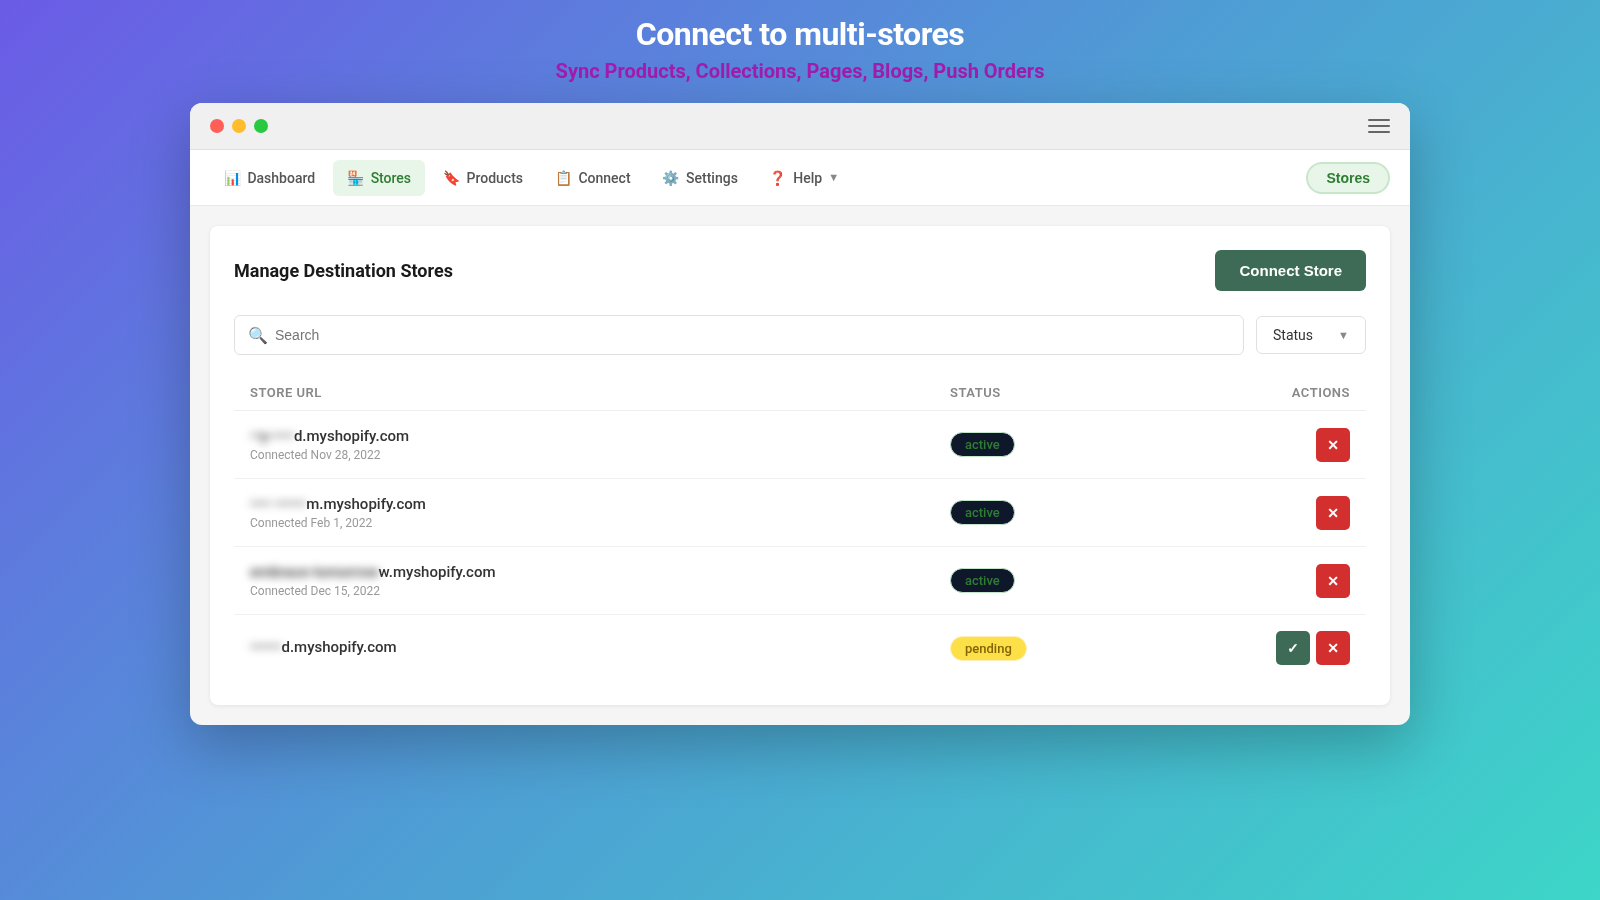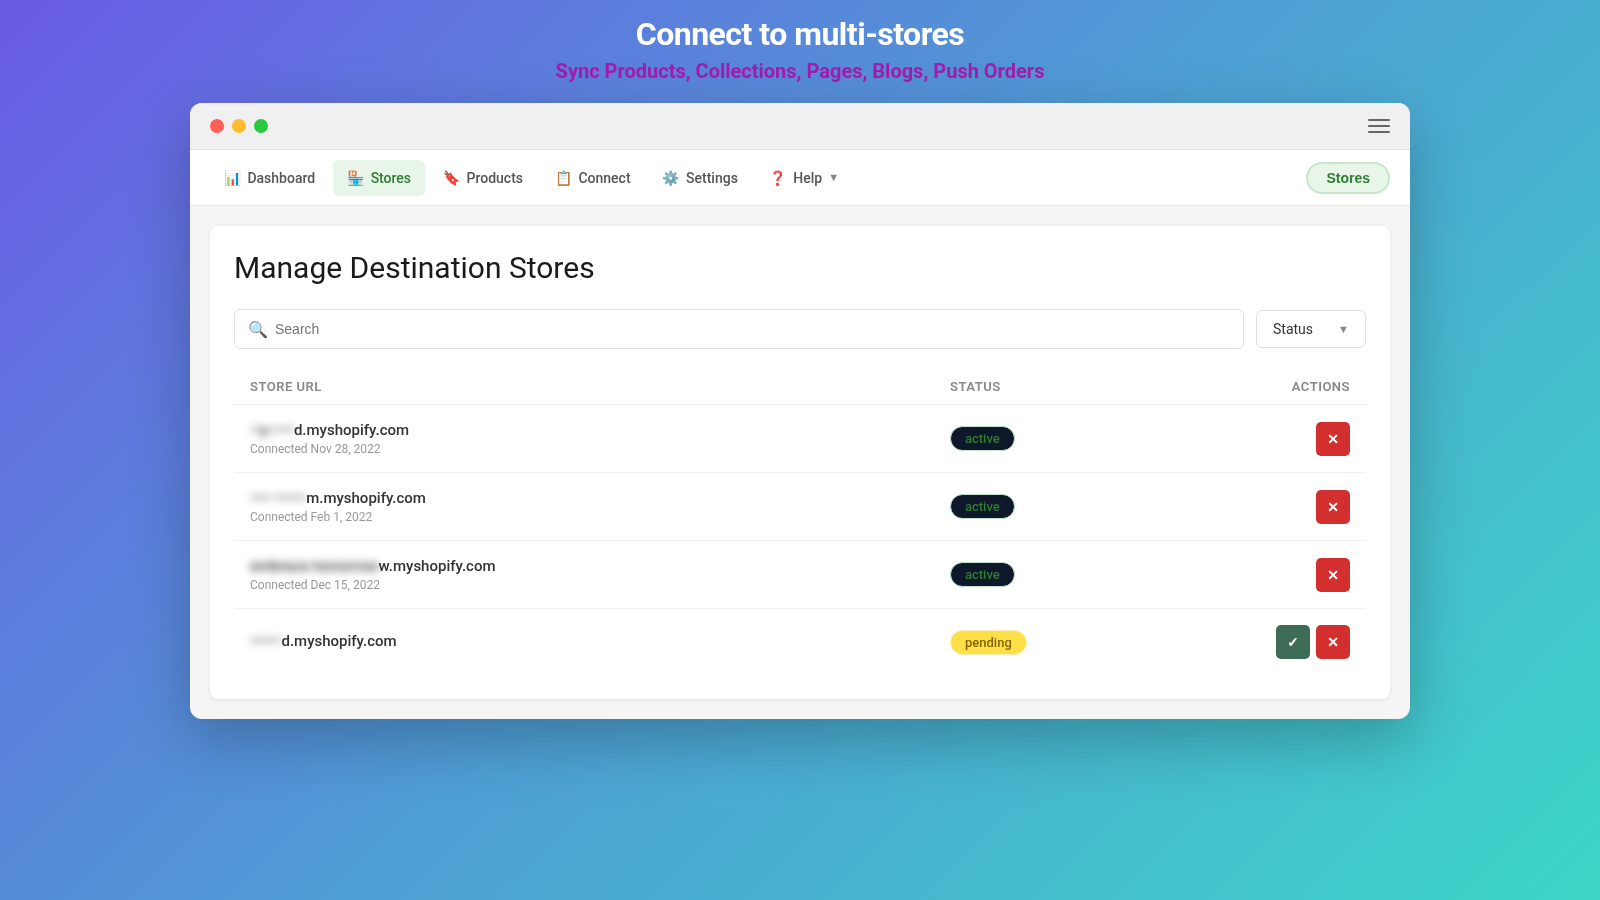--- a/index.html
+++ b/index.html
@@ -141,22 +141,22 @@
     }
 
     .content-header {
       display: flex;
       align-items: center;
       justify-content: space-between;
       margin-bottom: 24px;
     }
 
     .page-title {
-      font-size: 30px;
-      font-weight: 400;
+      font-size: 18px;
+      font-weight: 700;
       color: #1a1a1a;
     }
 
     .connect-store-btn {
       background: #3d6b56;
       color: white;
       border: none;
       border-radius: 6px;
       padding: 12px 24px;
       font-size: 15px;
@@ -356,20 +356,21 @@
         <span>Help</span>
         <span style="font-size:11px;color:#888;">▼</span>
       </div>
     </div>
     <button class="source-btn">Stores</button>
   </div>
 
   <div class="main-content">
     <div class="content-header">
       <h2 class="page-title">Manage Destination Stores</h2>
+      <button class="connect-store-btn">Connect Store</button>
     </div>
 
     <div class="search-row">
       <div class="search-wrapper">
         <span class="search-icon-inner">🔍</span>
         <input type="text" class="search-input" placeholder="Search" style="">
       </div>
       <div class="status-dropdown">
         <span>Status</span>
         <span style="font-size:11px;color:#888;">▼</span>

